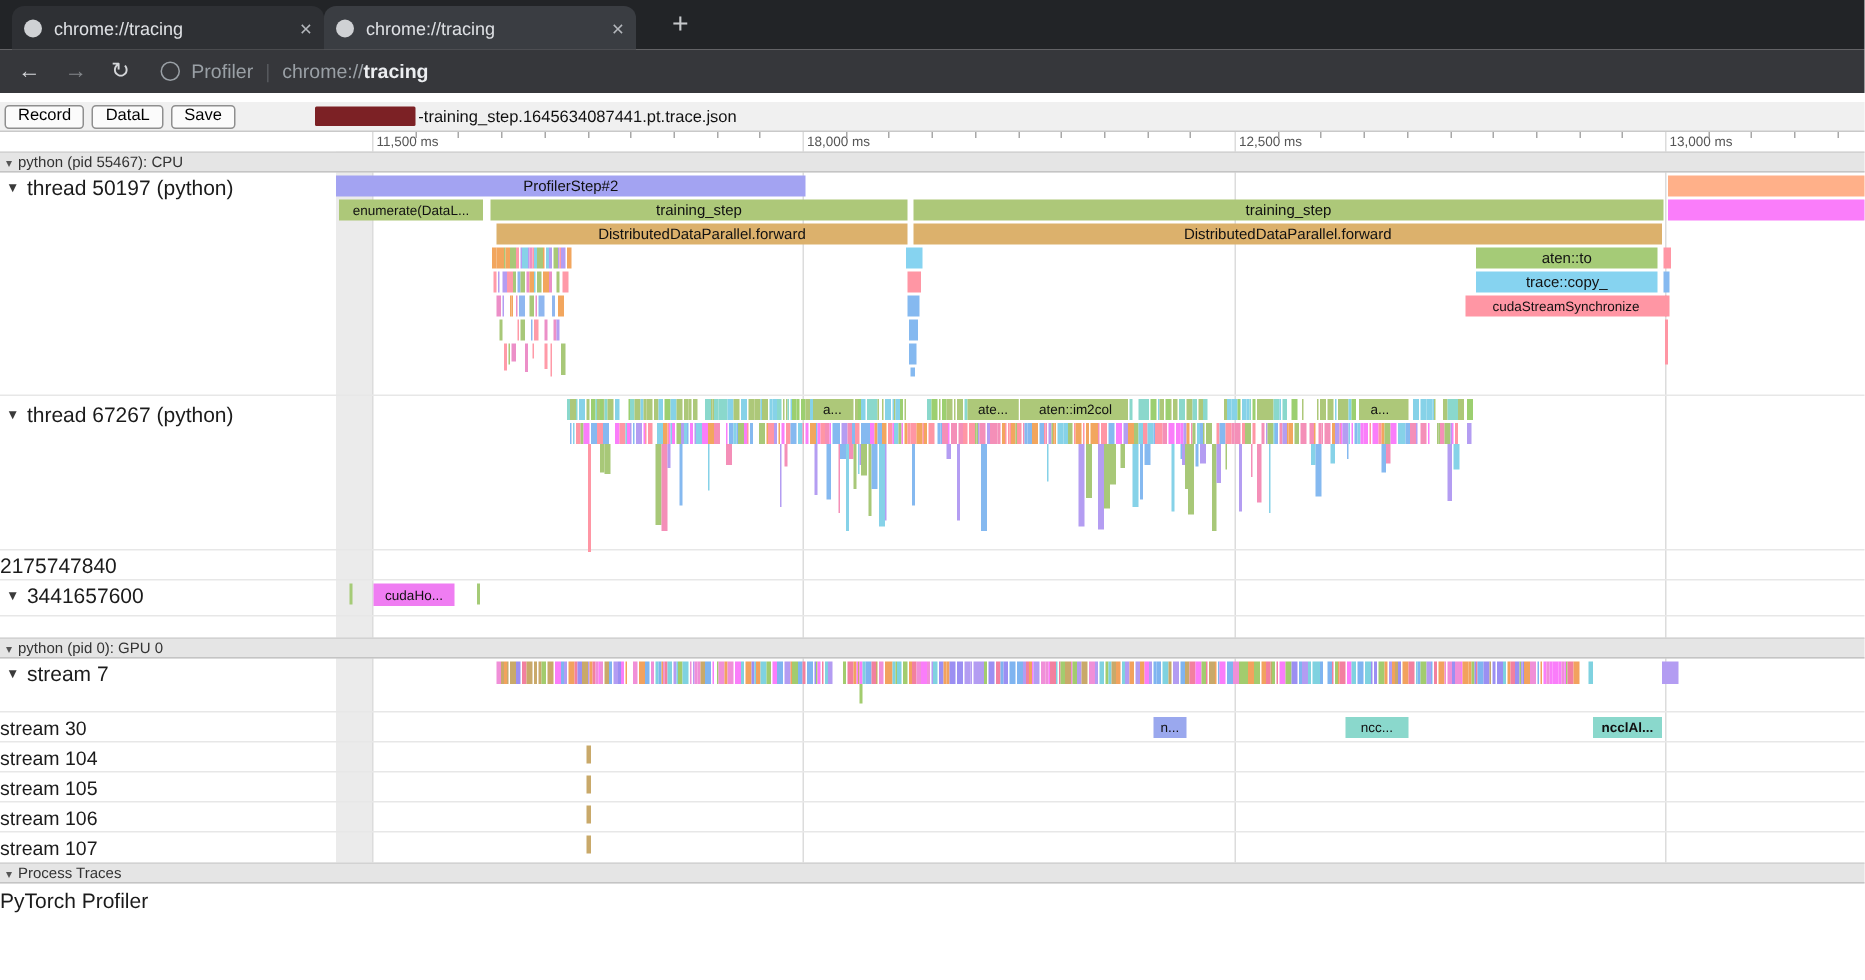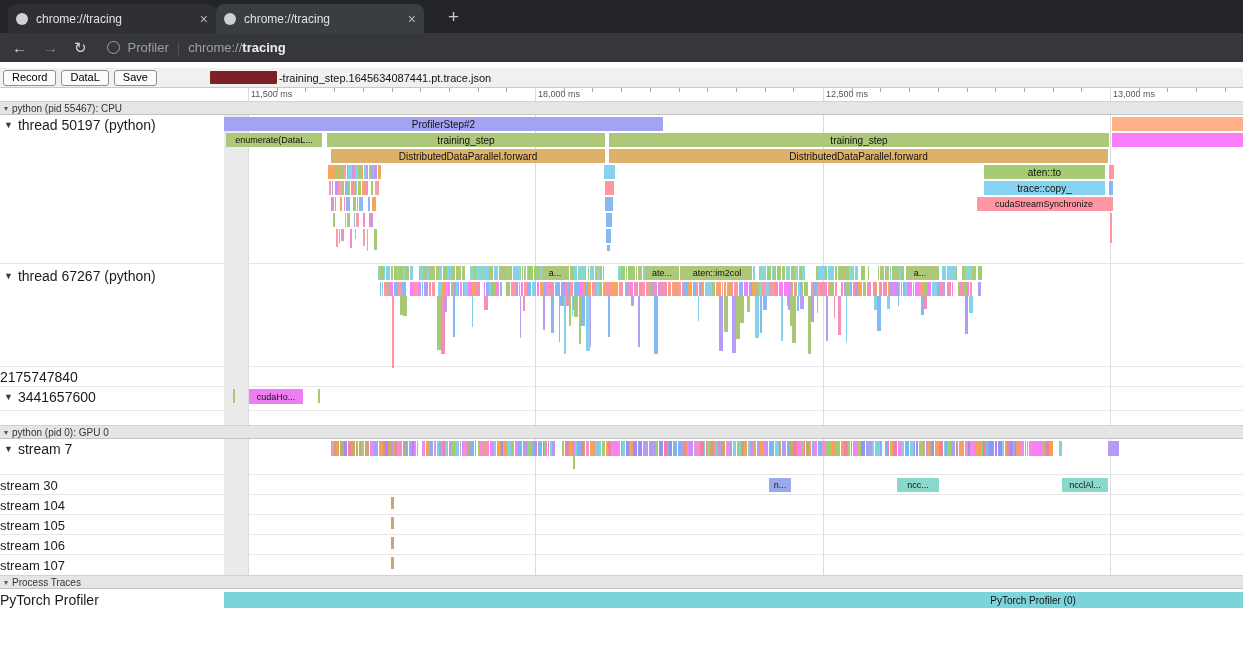--- a/index.html
+++ b/index.html
@@ -944,21 +944,21 @@
     <div class="abs" style="left: 1033px; top: 441px; width: 2px; height: 15px; background: rgb(250, 125, 250);"></div>
     <div class="abs" style="left: 1035px; top: 441px; width: 4px; height: 15px; background: rgb(250, 125, 250);"></div>
     <div class="abs" style="left: 1039px; top: 441px; width: 2px; height: 15px; background: rgb(250, 125, 250);"></div>
     <div class="abs" style="left: 1041px; top: 441px; width: 1px; height: 15px; background: rgb(240, 143, 216);"></div>
     <div class="abs" style="left: 1042px; top: 441px; width: 1px; height: 15px; background: rgb(240, 143, 216);"></div>
     <div class="abs" style="left: 1043px; top: 441px; width: 1px; height: 15px; background: rgb(250, 125, 250);"></div>
     <div class="abs" style="left: 1044px; top: 441px; width: 1px; height: 15px; background: rgb(162, 204, 110);"></div>
     <div class="abs" style="left: 1045px; top: 441px; width: 4px; height: 15px; background: rgb(242, 128, 159);"></div>
     <div class="abs" style="left: 1049px; top: 441px; width: 4px; height: 15px; background: rgb(242, 162, 94);"></div>
     <div class="abs" style="left: 1059px; top: 441px; width: 3px; height: 15px; background: rgb(127, 210, 224);"></div>
-    <div class="abs ev" style="left: 224px; top: 117px; width: 439px; height: 14px; background: rgb(163, 163, 242); text-align: center;">
+    <div class="abs ev" style="left: 224px; top: 117px; width: 313px; height: 14px; background: rgb(163, 163, 242); text-align: center;">
       <span style="font-size: 10px;">ProfilerStep#2</span>
     </div>
     <div class="abs ev" style="left: 1112px; top: 117px; width: 131px; height: 14px; background: rgb(255, 176, 137);"></div>
     <div class="abs ev" style="left: 226px; top: 133px; width: 96px; height: 14px; background: rgb(173, 200, 121);">
       <span style="font-size: 9px;">enumerate(DataL...</span>
     </div>
     <div class="abs ev" style="left: 327px; top: 133px; width: 278px; height: 14px; background: rgb(173, 200, 121);">
       <span style="font-size: 10px;">training_step</span>
     </div>
     <div class="abs ev" style="left: 609px; top: 133px; width: 500px; height: 14px; background: rgb(173, 200, 121);">
@@ -1009,23 +1009,20 @@
     </div>
     <div class="abs ev" style="left: 318px; top: 389px; width: 2px; height: 14px; background: rgb(165, 203, 119);"></div>
     <div class="abs ev" style="left: 1108px; top: 441px; width: 11px; height: 15px; background: rgb(179, 156, 242);"></div>
     <div class="abs ev" style="left: 573px; top: 456px; width: 2px; height: 13px; background: rgb(162, 204, 110);"></div>
     <div class="abs ev" style="left: 769px; top: 478px; width: 22px; height: 14px; background: rgb(154, 168, 238);">
       <span style="font-size: 9px;">n...</span>
     </div>
     <div class="abs ev" style="left: 897px; top: 478px; width: 42px; height: 14px; background: rgb(138, 216, 204);">
       <span style="font-size: 9px;">ncc...</span>
     </div>
-    <div class="abs ev" style="left: 1062px; top: 478px; width: 46px; height: 14px; background: rgb(138, 216, 204);">
+    <div class="abs ev" style="left: 1062px; top: 478px; width: 46px; height: 14px; background: rgb(138, 216, 204); font-weight: bold;">
       <span style="font-size: 9px;">ncclAl...</span>
     </div>
     <div class="abs ev" style="left: 391px; top: 497px; width: 3px; height: 12px; background: rgb(201, 169, 106);"></div>
     <div class="abs ev" style="left: 391px; top: 517px; width: 3px; height: 12px; background: rgb(201, 169, 106);"></div>
     <div class="abs ev" style="left: 391px; top: 537px; width: 3px; height: 12px; background: rgb(201, 169, 106);"></div>
     <div class="abs ev" style="left: 391px; top: 557px; width: 3px; height: 12px; background: rgb(201, 169, 106);"></div>
-    <div class="abs ev" style="left: 224px; top: 592px; width: 1019px; height: 16px; background: rgb(124, 211, 218);">
-      <span style="font-size: 10px; position: absolute; left: 809px; transform: translateX(-50%);">PyTorch Profiler (0)</span>
-    </div>
   </div>
 
 </body></html>

